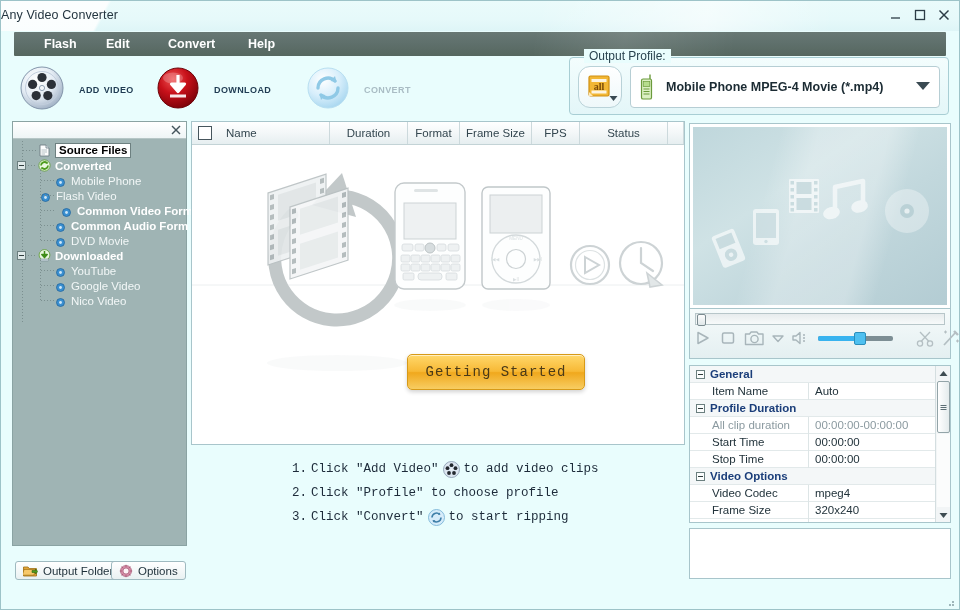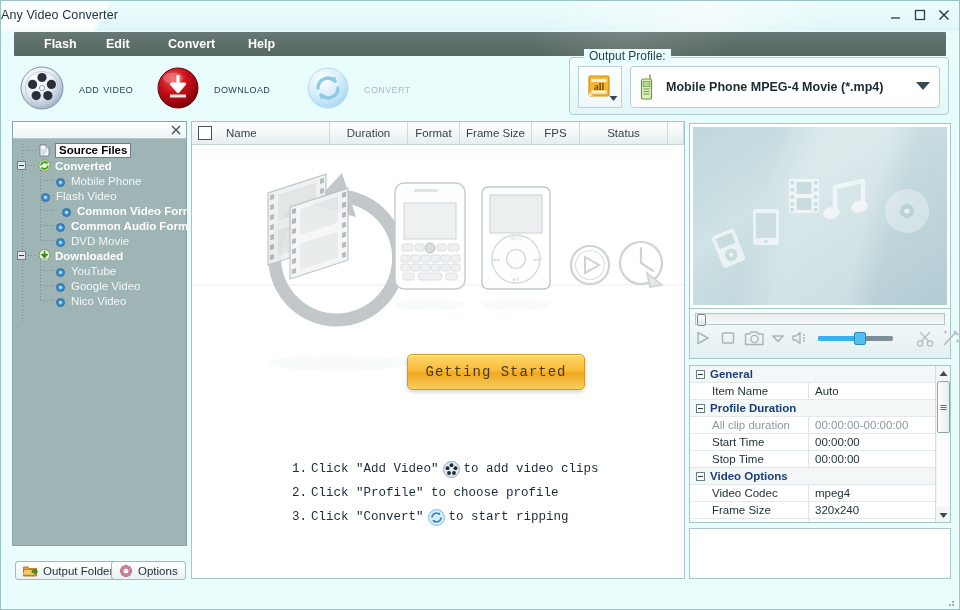--- a/index.html
+++ b/index.html
@@ -51,38 +51,38 @@
   }
   .menu-item {
     position:absolute; top:0; height:24px; line-height:24px;
     color:#ffffff; font-weight:bold; font-size:12.5px;
     padding:0 12px; cursor:default; white-space:nowrap;
   }
   
   .toolbar { position:absolute; left:0; top:56px; width:958px; height:62px; }
   .tb-btn { position:absolute; top:4px; height:54px; display:flex; align-items:center; cursor:default; }
   .tb-label {
-    margin-left:10px; font-size:13px; font-weight:normal;
+    margin-left:10px; font-size:13px; font-weight:bold;
     color:#1f3b52; letter-spacing:0.4px;
     font-variant:small-caps; text-transform:lowercase;text-align:right;
   }
   .tb-label.disabled { color:#a9bcc4; }
   
   .profile-group {
     position:absolute; right:10px; top:56px; width:380px; height:58px;
     border:1px solid #a8ced4; border-radius:4px;
     background:linear-gradient(to bottom,#f3fdfd,#e3f6f8);
   }
   .profile-legend {
     position:absolute; left:14px; top:-9px; background:#e9fdfd;
     padding:0 5px; font-size:12px; color:#29434f;
   }
   .profile-all {
     position:absolute; left:8px; top:8px; width:44px; height:42px;
-    border:1px solid #b9d2d8; border-radius:0;
+    border:1px solid #b9d2d8; border-radius:12px;
     background:linear-gradient(to bottom,#ffffff,#eef8fa);
     display:flex; align-items:center; justify-content:center; cursor:default;
   }
   .all-caret { position:absolute; right:3px; bottom:2px; }
   .profile-combo {
     position:absolute; left:60px; top:8px; right:8px; height:42px;
     background:#ffffff; border:1px solid #b6ced4; border-radius:4px;
     display:flex; align-items:center; padding:0 8px; cursor:default;
   }
   .profile-text {
@@ -128,21 +128,21 @@
   .btm-btn {
     position:absolute; height:19px; top:560px;
     background:linear-gradient(to bottom,#ffffff,#e9f1f2);
     border:1px solid #9fbac0; border-radius:3px;
     display:flex; align-items:center; padding:0 7px; cursor:default;
     font-size:11.5px; color:#1c2e38;
   }
   .btm-btn .ico{ margin-right:5px; }
   
   .listpanel {
-    position:absolute; left:190px; top:120px; width:494px; height:458px;
+    position:absolute; left:190px; top:120px; width:494px; height:324px;
     background:#ffffff; border:1px solid #a8c5cb;
   }
   .list-head {
     position:absolute; left:0; top:0; width:492px; height:23px;
     background:linear-gradient(to bottom,#ffffff 0%,#f3f7f8 50%,#e6eef0 100%);
     border-bottom:1px solid #c3d3d6;
   }
   .col {
     position:absolute; top:0; height:22px; line-height:22px;
     font-size:11.5px; color:#33464f; text-align:center;

